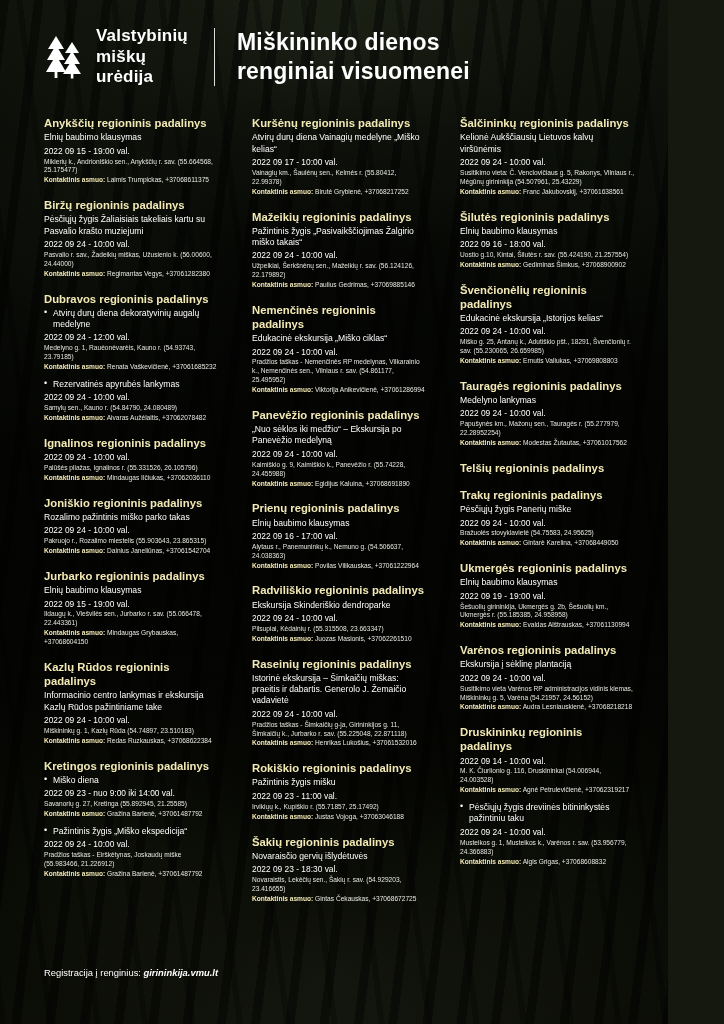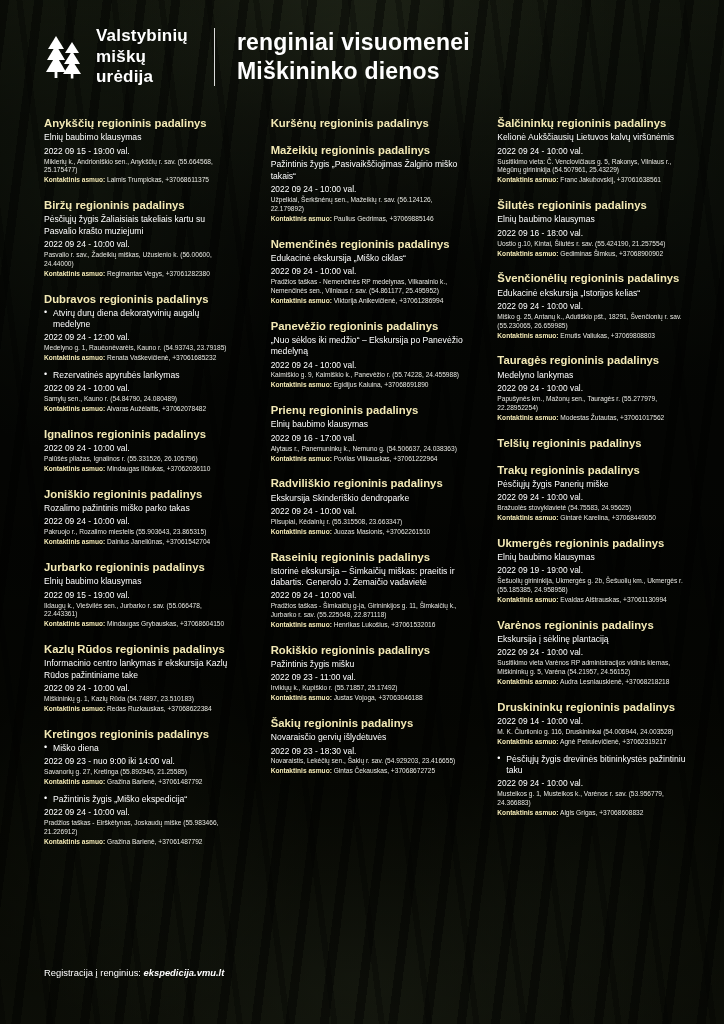--- a/index.html
+++ b/index.html
@@ -32,21 +32,21 @@
       repeating-linear-gradient(97deg, rgba(0,0,0,0.55) 0px, rgba(0,0,0,0.55) 9px, rgba(0,0,0,0.0) 9px, rgba(0,0,0,0.0) 34px),
       repeating-linear-gradient(83deg, rgba(0,0,0,0.35) 0px, rgba(0,0,0,0.35) 6px, rgba(0,0,0,0.0) 6px, rgba(0,0,0,0.0) 47px);
     opacity: .75;
   }
   .bg-dark {
     position: absolute; inset: 0;
     background:
       linear-gradient(180deg, rgba(0,0,0,0.45) 0%, rgba(0,0,0,0.62) 12%, rgba(0,0,0,0.72) 35%, rgba(0,0,0,0.74) 70%, rgba(0,0,0,0.55) 100%);
   }
 
-  .page { position: relative; width: 724px; height: 1024px; }
+  .page { position: relative; width: 668px; height: 1024px; }
 
   
   .header {
     position: relative;
     display: flex;
     align-items: center;
     padding: 26px 0 22px 44px;
   }
   .logo-block { display: flex; align-items: center; gap: 12px; }
   .logo-mark { width: 40px; height: 46px; flex: 0 0 auto; }
@@ -152,22 +152,22 @@
         </svg>
       </span>
       <div class="logo-text">
         <div>Valstybinių</div>
         <div>miškų</div>
         <div>urėdija</div>
       </div>
     </div>
     <div class="divider-v"></div>
     <div class="title">
+      <div>Miškininko dienos</div>
       <div>renginiai visuomenei</div>
-      <div>Miškininko dienos</div>
     </div>
   </div>
 
   <div class="columns" id="columns">
       <div class="col">
         <div class="region">
           <div class="region-name">Anykščių regioninis padalinys</div>
           <div class="event">
             <div class="event-title">Elnių baubimo klausymas</div>
             <div class="event-date">2022 09 15 - 19:00 val.</div>
@@ -246,20 +246,26 @@
             <div class="event-title bullet">Pažintinis žygis „Miško ekspedicija“</div>
             <div class="event-date">2022 09 24 - 10:00 val.</div>
             <div class="event-place">Pradžios taškas - Eirškėtynas, Joskaudų miške (55.983466, 21.226912)</div>
             <div class="event-contact"><b>Kontaktinis asmuo:</b><span> Gražina Barienė, +37061487792</span></div>
           </div>
         </div>
       </div>
       <div class="col">
         <div class="region">
           <div class="region-name">Kuršėnų regioninis padalinys</div>
+          <div class="event">
+            <div class="event-title">Atvirų durų diena Vainagių medelyne „Miško kelias“</div>
+            <div class="event-date">2022 09 17 - 10:00 val.</div>
+            <div class="event-place">Vainagių km., Šaulėnų sen., Kelmės r. (55.80412, 22.99378)</div>
+            <div class="event-contact"><b>Kontaktinis asmuo:</b><span> Birutė Grybienė, +37068217252</span></div>
+          </div>
         </div>
         <div class="region">
           <div class="region-name">Mažeikių regioninis padalinys</div>
           <div class="event">
             <div class="event-title">Pažintinis žygis „Pasivaikščiojimas Žalgirio miško takais“</div>
             <div class="event-date">2022 09 24 - 10:00 val.</div>
             <div class="event-place">Užpelkiai, Šerkšnėnų sen., Mažeikių r. sav. (56.124126, 22.179892)</div>
             <div class="event-contact"><b>Kontaktinis asmuo:</b><span> Paulius Gedrimas, +37069885146</span></div>
           </div>
         </div>
@@ -406,15 +412,15 @@
             <div class="event-date">2022 09 24 - 10:00 val.</div>
             <div class="event-place">Musteikos g. 1, Musteikos k., Varėnos r. sav. (53.956779, 24.366883)</div>
             <div class="event-contact"><b>Kontaktinis asmuo:</b><span> Algis Grigas, +37068608832</span></div>
           </div>
         </div>
       </div>
     </div>
 
   <div class="footer">
     <span>Registracija į renginius:</span>
-    <i>ekspedicija.vmu.lt</i>
+    <i>girininkija.vmu.lt</i>
   </div>
 </div>
 
 </body></html>

